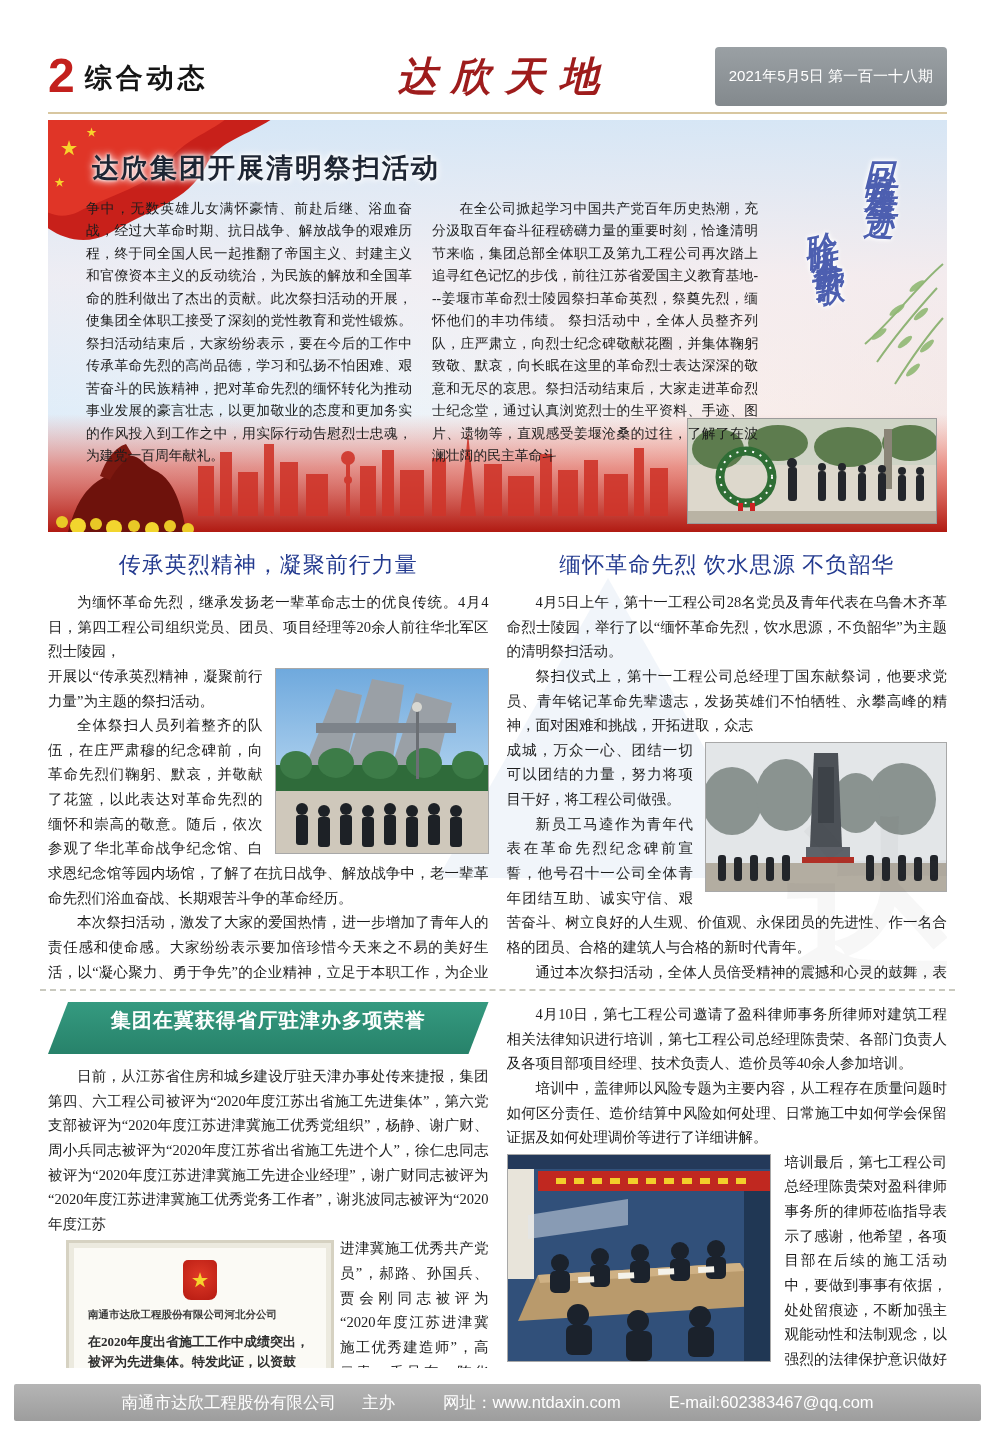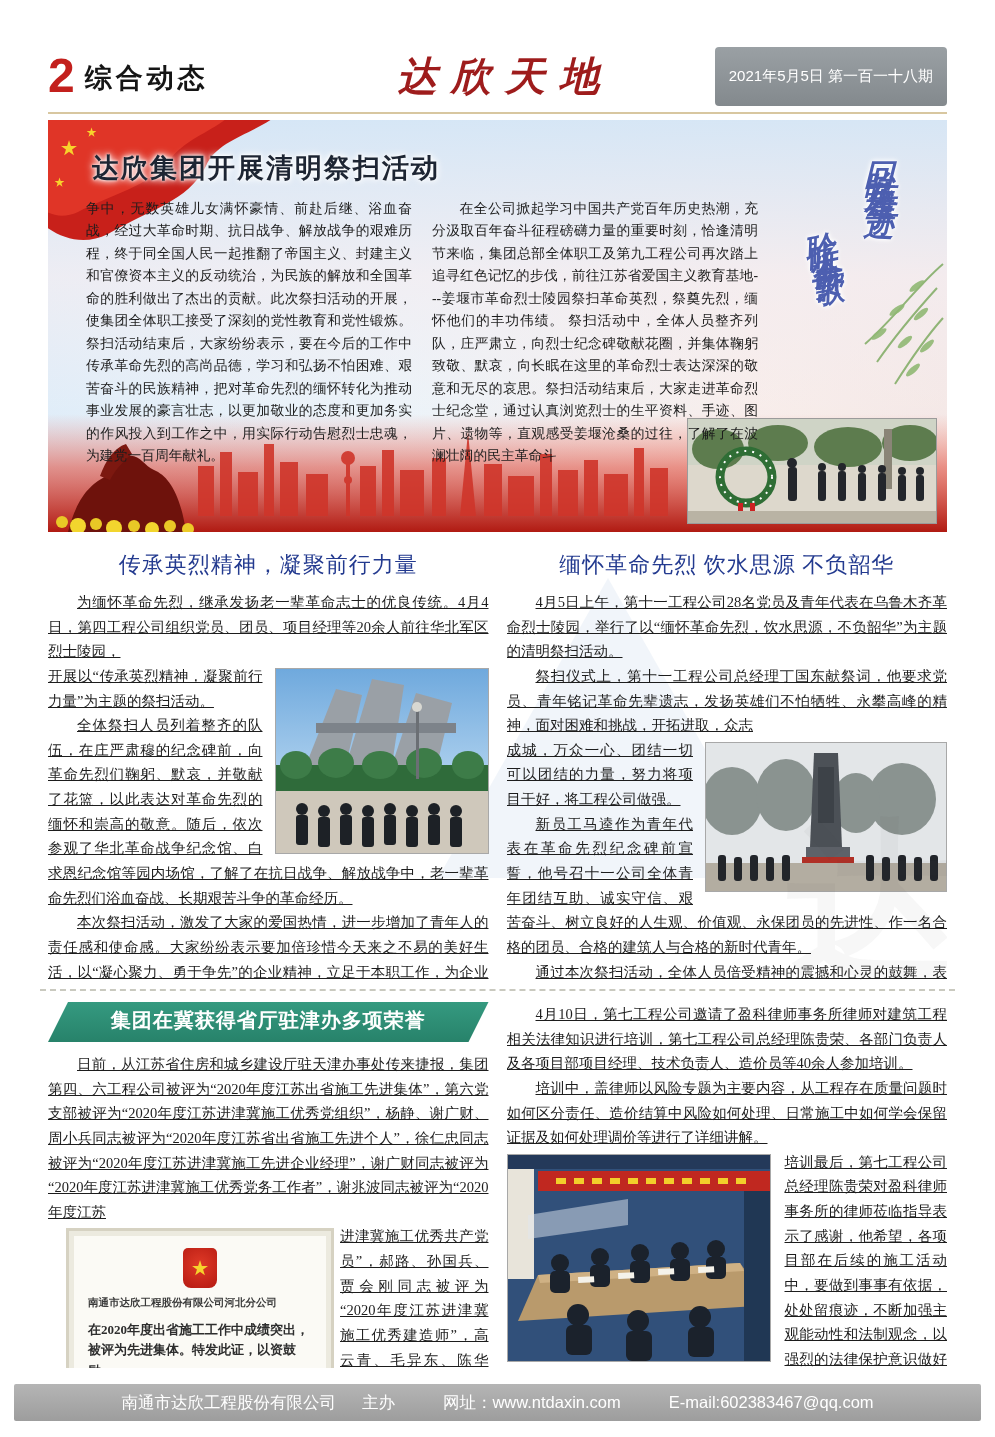--- a/index.html
+++ b/index.html
@@ -30,35 +30,35 @@
          color:#4d5fb0;text-shadow:0 0 2px #fff,0 0 4px #fff,0 0 6px #fff;position:absolute;}
   .vline.l1{right:42px;top:0;}
   .vline.l2{right:104px;top:72px;transform:rotate(-12deg);}
   .willow{position:absolute;right:-4px;top:120px;opacity:.9;}
   .feature-strip{position:absolute;left:0;right:0;bottom:0;height:118px;}
   .strip-photo{position:absolute;right:10px;bottom:8px;border:1px solid #9b9b9b;}
   
   .mid-row{position:absolute;top:548px;left:48px;right:48px;height:432px;display:flex;gap:18px;}
   .mid-col{flex:1;position:relative;overflow:hidden;}
   .art-title{margin:2px 0 10px 0;text-align:center;font-size:22px;font-weight:normal;color:#233a8f;letter-spacing:1px;}
-  .body-txt{font-size:14.5px;line-height:1.7;text-align:justify;color:#1d1d1d;text-decoration:underline;}
+  .body-txt{font-size:14.5px;line-height:1.7;text-align:justify;color:#1d1d1d;}
   .body-txt p{margin:0;}
   .ind{text-indent:2em;}
   .ph-frame{border:1px solid #a8a8a8;background:#dfe5ea;}
   .fl-r{float:right;margin:4px 0 6px 12px;}
   .fl-l{float:left;margin:4px 14px 6px 0;}
   .watermark{position:absolute;font-size:170px;font-weight:bold;color:rgba(60,60,60,0.045);z-index:0;pointer-events:none;}
   .wm-tri{position:absolute;width:0;height:0;border-left:170px solid transparent;border-right:170px solid transparent;
           border-bottom:300px solid rgba(120,160,210,0.10);left:390px;top:30px;z-index:0;pointer-events:none;}
   
   .dash-rule{position:absolute;top:989px;left:40px;right:40px;border-top:2px dashed #c9c9bf;}
   
   .bot-row{position:absolute;top:1002px;left:48px;right:48px;height:366px;display:flex;gap:18px;}
   .bot-col{flex:1;position:relative;overflow:hidden;}
-  .banner{height:40px;line-height:36px;text-align:center;color:#fff;font-weight:bold;font-size:20px;letter-spacing:1px;
+  .banner{height:52px;line-height:36px;text-align:center;color:#fff;font-weight:bold;font-size:20px;letter-spacing:1px;
           background:linear-gradient(180deg,#359a80,#27826a);
           clip-path:polygon(20px 0,100% 0,calc(100% - 20px) 100%,0 100%);margin-bottom:10px;}
   
   .certificate{width:252px;height:198px;background:#fbfaf5;box-shadow:0 0 0 5px #eceadf,0 0 0 8px #d6d2c2;
                position:relative;text-align:center;padding:10px 14px;box-sizing:border-box;}
   .cert-emblem{width:34px;height:40px;margin:2px auto 6px auto;background:radial-gradient(circle at 50% 42%,#e03a27,#b51a12);
                border-radius:5px 5px 8px 8px;color:#f6d32d;font-size:18px;line-height:40px;}
   .cert-company{font-size:10.5px;font-weight:bold;color:#3a3a3a;text-align:left;margin:4px 0 8px 0;}
   .cert-body{font-size:13px;font-weight:bold;color:#2e2e2e;text-align:left;line-height:1.55;}
   .cert-seal{position:absolute;right:22px;bottom:18px;width:44px;height:44px;border:2px solid rgba(214,40,30,.8);

